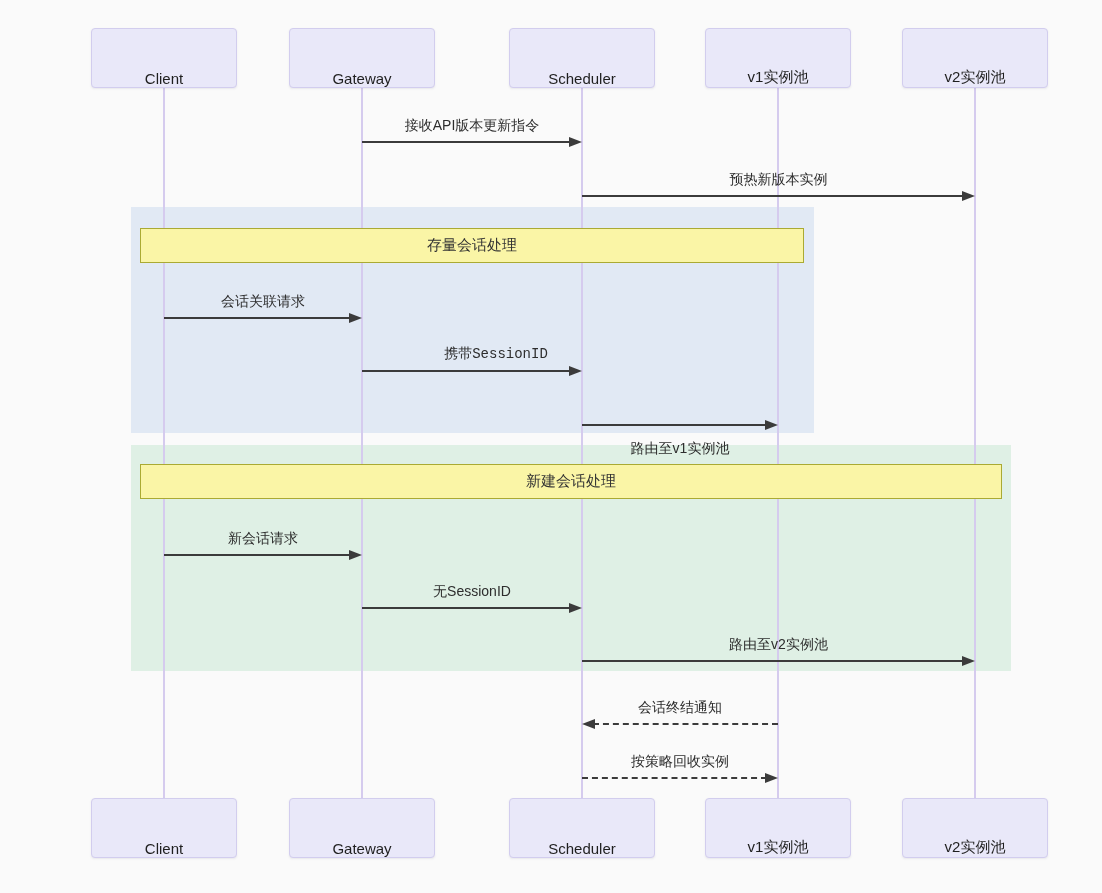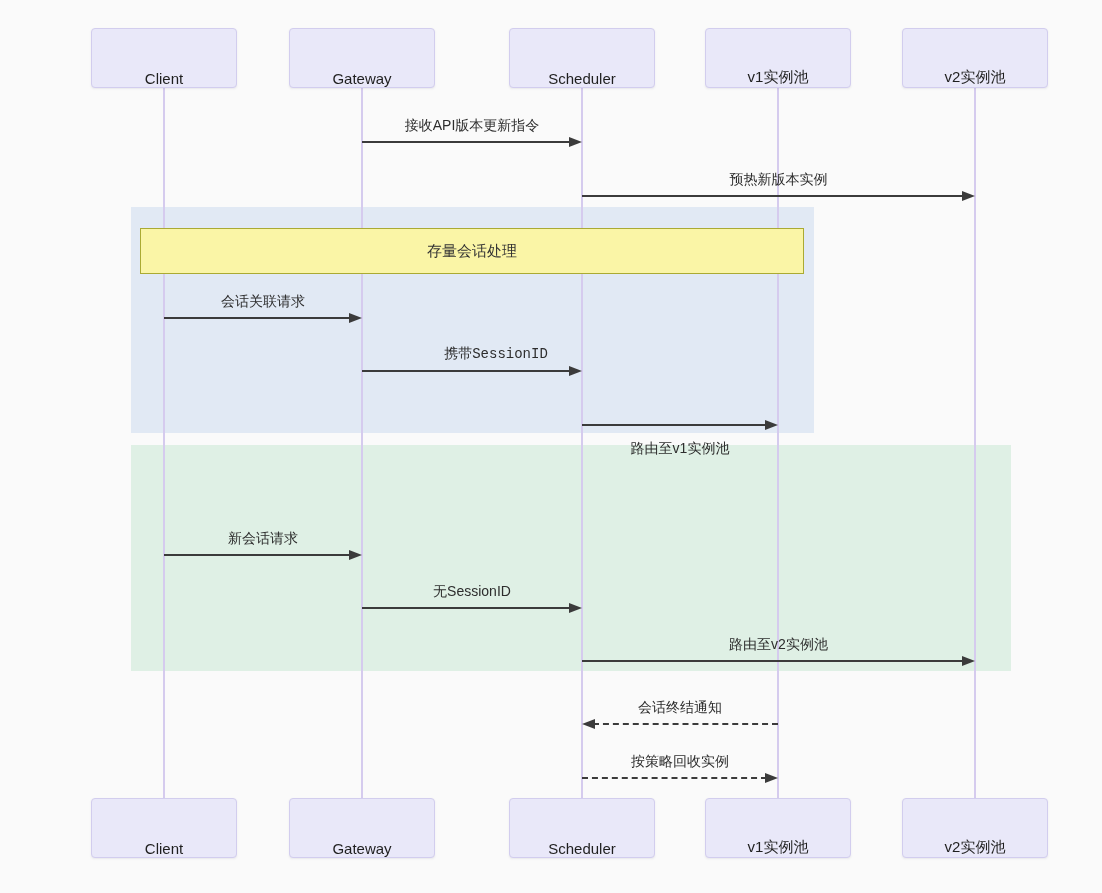--- a/index.html
+++ b/index.html
@@ -78,24 +78,27 @@
     z-index: 3;
     line-height: 20px;
     height: 20px;
   }
 </style>
 </head>
 <body>
 
 <div id="canvas" style="width: 1102px; height: 893px;">
     <div class="section-rect" style="left: 131px; top: 207px; width: 683px; height: 226px; background: rgb(225, 233, 244);"></div>
-    <div class="section-bar" style="left: 140px; top: 228px; width: 664px; height: 46px; background: rgb(250, 245, 166); border-color: rgb(170, 170, 51);">
+    <div class="section-bar" style="left: 140px; top: 228px; width: 664px; height: 35px; background: rgb(250, 245, 166); border-color: rgb(170, 170, 51);">
       <span>存量会话处理</span>
     </div>
     <div class="section-rect" style="left: 131px; top: 445px; width: 880px; height: 226px; background: rgb(223, 240, 229);"></div>
+    <div class="section-bar" style="left: 140px; top: 464px; width: 862px; height: 35px; background: rgb(250, 245, 166); border-color: rgb(170, 170, 51);">
+      <span>新建会话处理</span>
+    </div>
     <div class="lifeline" style="left: 163px; top: 88px; height: 710px; background: rgb(213, 203, 238);"></div>
     <div class="lifeline" style="left: 361px; top: 88px; height: 710px; background: rgb(213, 203, 238);"></div>
     <div class="lifeline" style="left: 581px; top: 88px; height: 710px; background: rgb(213, 203, 238);"></div>
     <div class="lifeline" style="left: 777px; top: 88px; height: 710px; background: rgb(213, 203, 238);"></div>
     <div class="lifeline" style="left: 974px; top: 88px; height: 710px; background: rgb(213, 203, 238);"></div>
     <div class="msg-line solid" style="left: 362px; top: 141px; width: 209px;"></div>
     <div class="msg-arrowhead right" style="left: 569px; top: 137px;"></div>
     <div class="msg-label" style="left: 472px; top: 115px;">接收API版本更新指令</div>
     <div class="msg-line solid" style="left: 582px; top: 195px; width: 382px;"></div>
     <div class="msg-arrowhead right" style="left: 962px; top: 191px;"></div>

